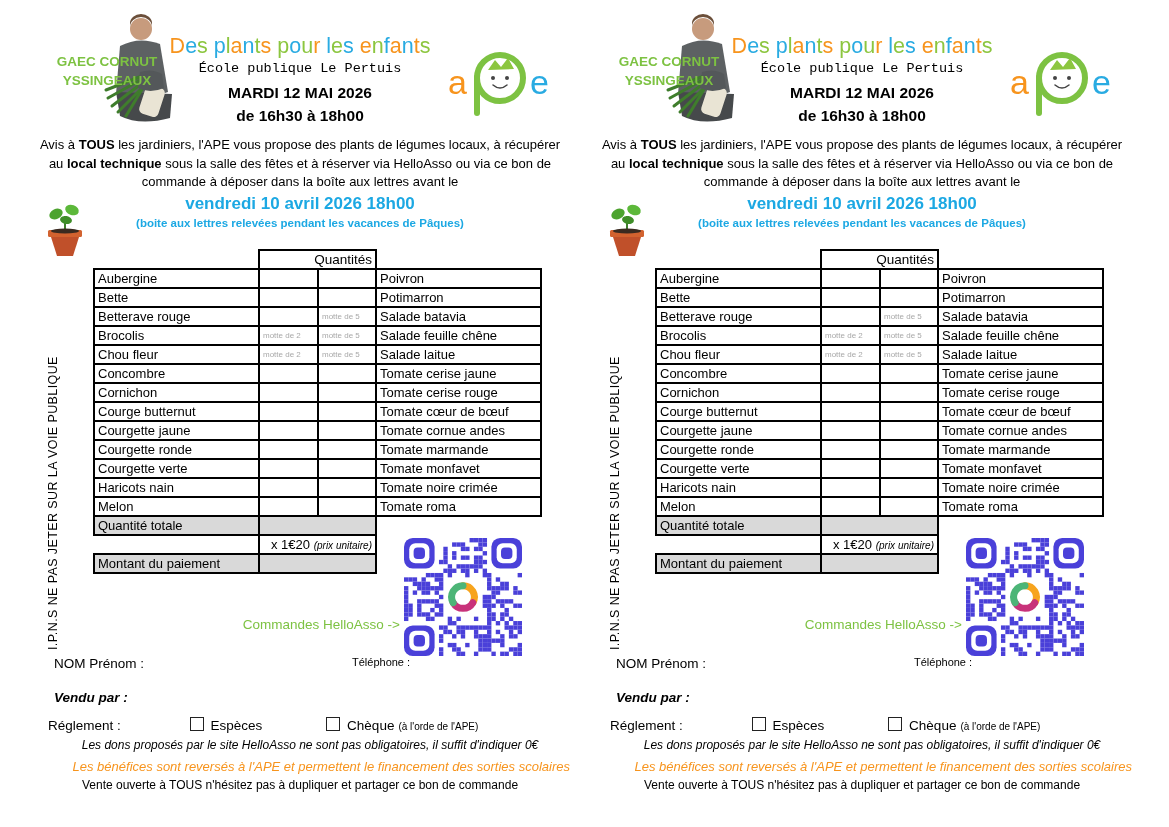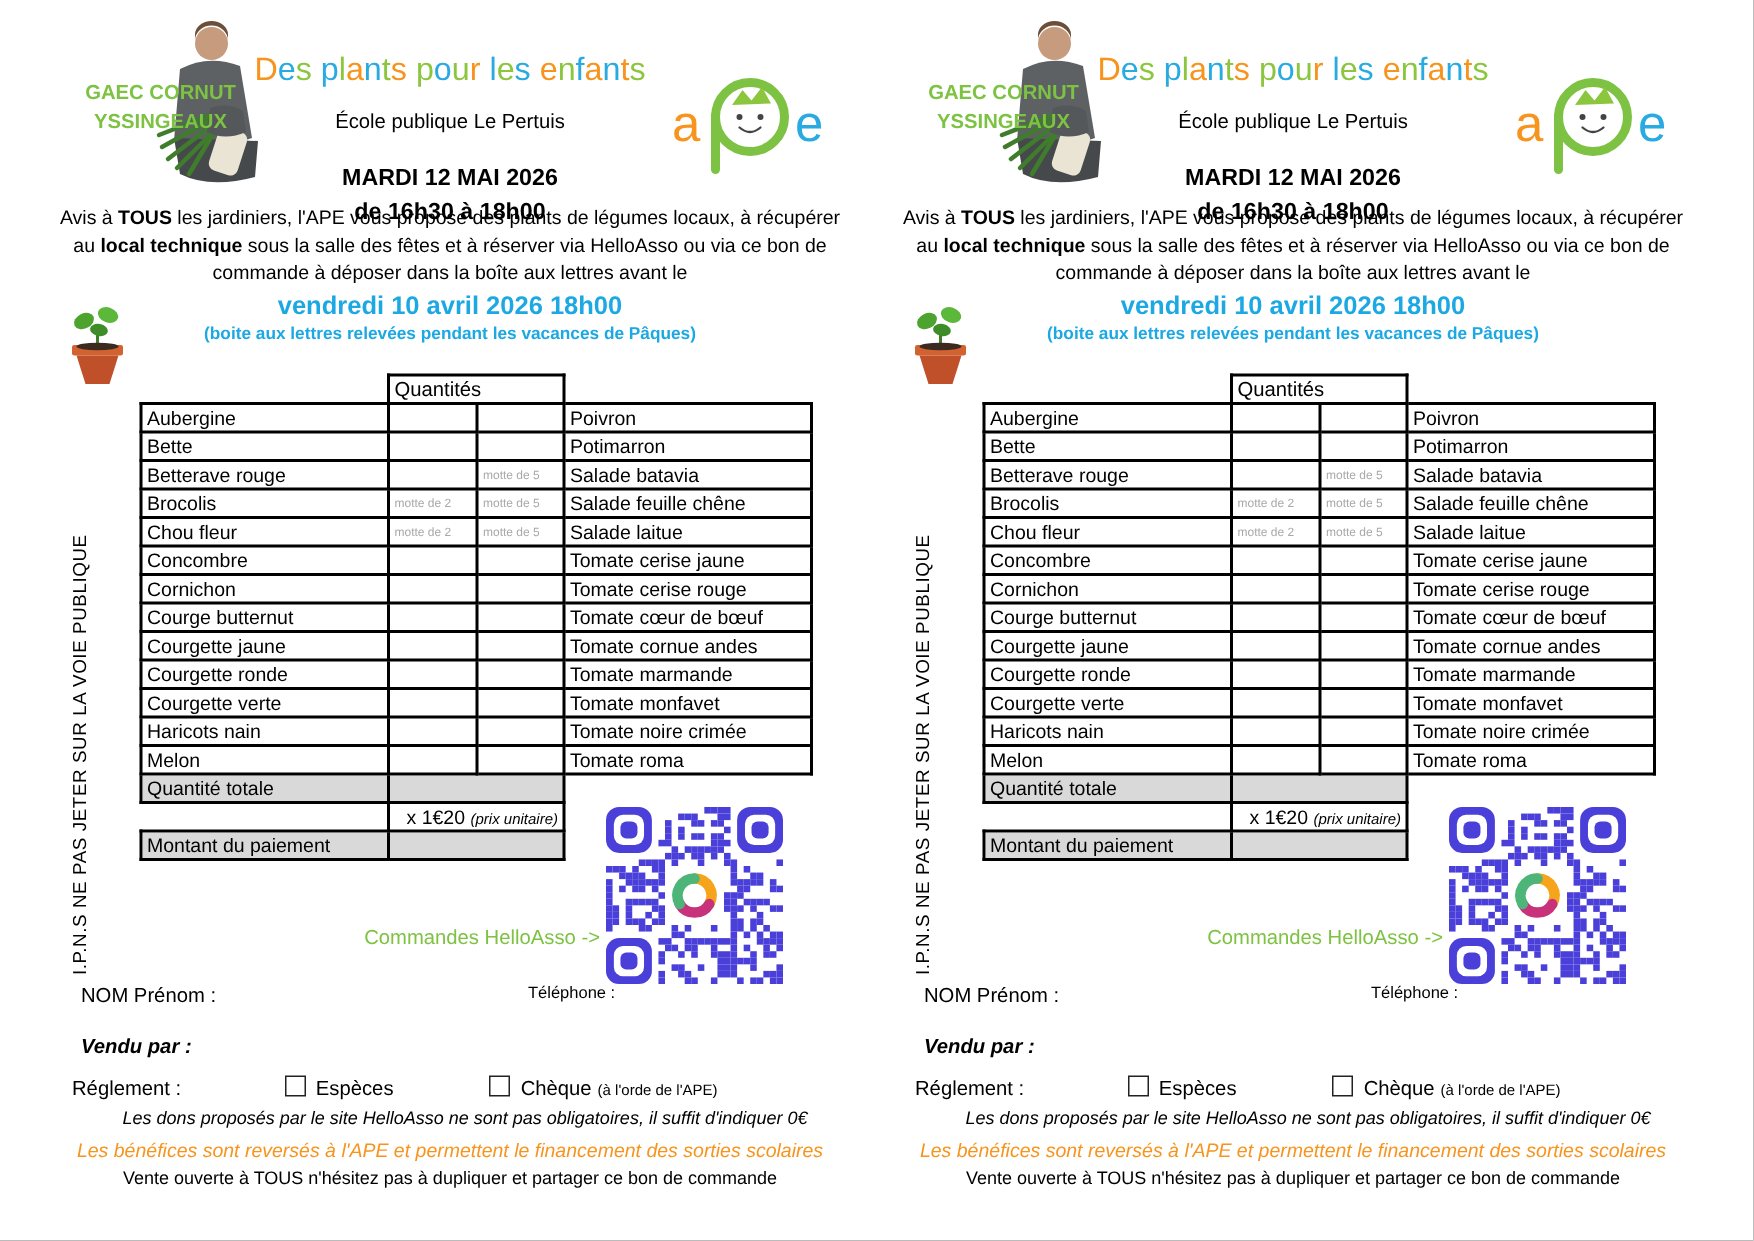--- a/index.html
+++ b/index.html
@@ -9,43 +9,43 @@
   }
   .flyer{position:absolute;top:0;left:30px;width:540px;height:827px;}
   .flyer.second{left:592px;}
 
   
   .brand{position:absolute;left:10px;top:52px;width:134px;text-align:center;
          font-weight:bold;font-size:13.5px;line-height:19px;color:#7DC242;z-index:3;}
   .photo{position:absolute;left:62px;top:12px;width:94px;height:114px;z-index:2;}
   .title-block{position:absolute;left:108px;top:34px;width:324px;text-align:center;z-index:1;}
   .title{font-size:21.5px;line-height:24px;white-space:nowrap;}
-  .school{font-size:13.5px;margin-top:15px;}
-  .date{font-size:15.5px;font-weight:bold;margin-top:22px;}
+  .school{font-size:13.5px;margin-top:3px;font-family:Liberation Mono, monospace;}
+  .date{font-size:15.5px;font-weight:bold;margin-top:8px;}
   .time{font-size:15.5px;font-weight:bold;margin-top:5px;}
   .ape-logo{position:absolute;left:412px;top:44px;width:118px;height:74px;}
 
   
   .intro{position:absolute;left:2px;top:136px;width:536px;text-align:center;
          font-size:13px;line-height:18.5px;}
   .deadline{position:absolute;left:0;top:194px;width:540px;text-align:center;
             font-size:17px;font-weight:bold;color:#1CA8E3;}
   .deadline-note{position:absolute;left:0;top:217px;width:540px;text-align:center;
             font-size:11.5px;font-weight:bold;color:#1CA8E3;}
   .pot{position:absolute;left:12px;top:202px;width:46px;height:56px;}
   .side-note{position:absolute;left:16px;top:310px;height:340px;
              writing-mode:vertical-rl;transform:rotate(180deg);
              font-size:12.5px;letter-spacing:0.4px;white-space:nowrap;}
 
   
   table.order-table{position:absolute;left:63px;top:249px;border-collapse:collapse;
         table-layout:fixed;width:447px;font-size:13px;}
   table.order-table td{border:2px solid #000;height:17px;padding:0 3px;overflow:hidden;white-space:nowrap;}
   table.order-table td.nb{border:none;background:transparent;}
-  td.qty-head{text-align:left;font-size:13.5px;height:18px;}
+  td.qty-head{text-align:right;font-size:13.5px;height:18px;}
   td.lname{text-align:left;}
   td.rname{text-align:left;}
   td.qcell{font-size:8px;color:#A8A8A8;padding-left:2px;}
   td.gray{background:#D9D9D9;}
   td.price{text-align:right;font-size:13px;}
   td.price i{font-size:10px;}
 
   
   .qr{position:absolute;left:374px;top:538px;width:118px;height:118px;}
   .helloasso{position:absolute;left:140px;top:617px;width:230px;text-align:right;
@@ -54,21 +54,21 @@
   .tel{position:absolute;left:322px;top:656px;font-size:11px;}
   .vendu{position:absolute;left:24px;top:690px;font-size:13.5px;font-style:italic;font-weight:bold;}
   .reglement-row{position:absolute;left:18px;top:717px;font-size:13.5px;white-space:nowrap;}
   .reglement-row .chk1{margin-left:38px;padding-left:27px;}
   .reglement-row .chk2{margin-left:60px;}
   .box{display:inline-block;width:12px;height:12px;border:1.5px solid #222;
        margin-right:7px;vertical-align:-1px;background:#fff;}
   .cheque-note{font-size:10px;margin-left:4px;}
   .donation{position:absolute;left:0;top:738px;width:560px;text-align:center;
             font-size:12px;font-style:italic;}
-  .benefits{position:absolute;left:0;top:759px;width:540px;text-align:center;
+  .benefits{position:absolute;left:0;top:759px;width:540px;text-align:right;
             font-size:13px;font-style:italic;color:#F7941D;}
   .dup{position:absolute;left:0;top:778px;width:540px;text-align:center;font-size:12px;}
 </style>
 </head>
 <body>
 
 <div class="page">
   <div class="flyer">
 
     <div class="brand">

